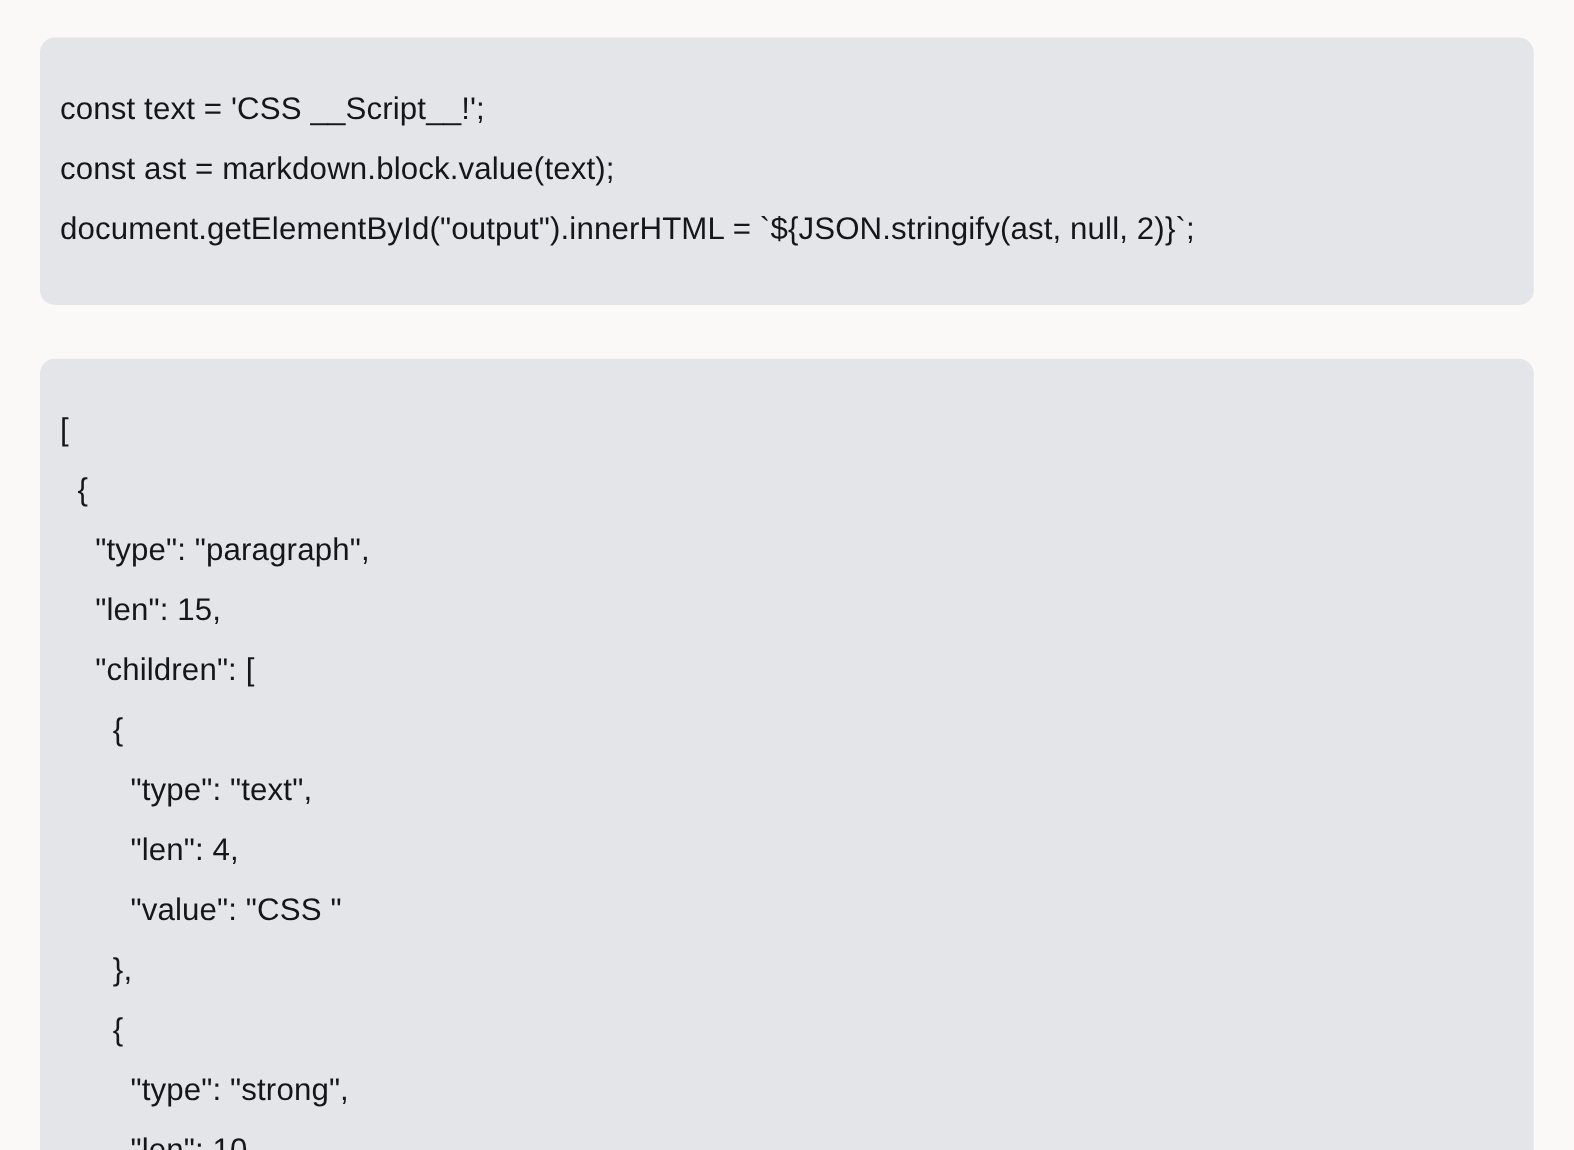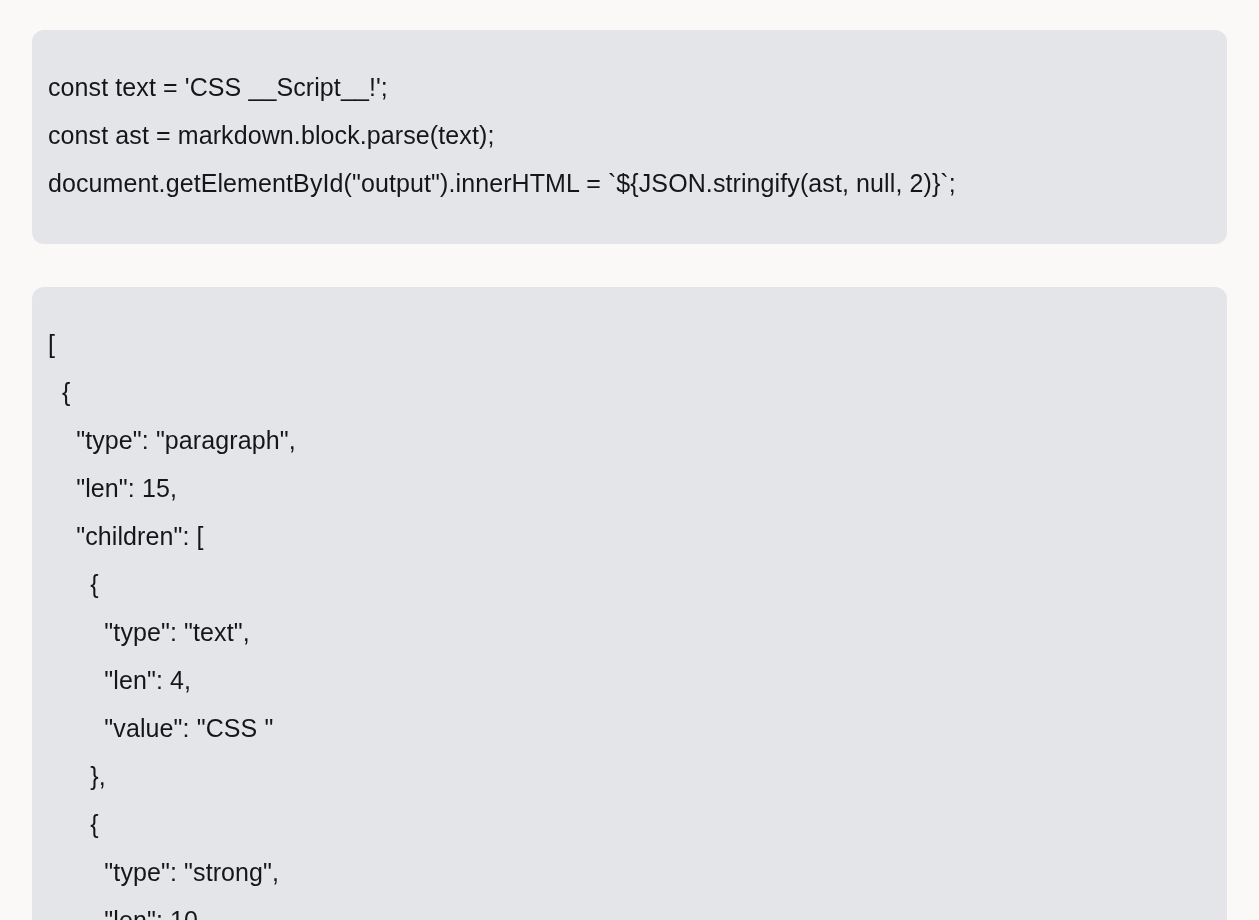--- a/index.html
+++ b/index.html
@@ -55,17 +55,17 @@
     display: block;
     white-space: pre;
     height: 48px;
   }
 </style>
 </head>
 <body style="background: rgb(250, 249, 247);">
 
 <div class="page" style="background: rgb(250, 249, 247);">
 
-  <pre class="code-block" id="source-block" style="background: rgb(228, 229, 233); color: rgb(21, 22, 26);"><span class="code-line">const text = 'CSS __Script__!';</span><span class="code-line">const ast = markdown.block.parse(text);</span><span class="code-line">document.getElementById("output").innerHTML = `${JSON.stringify(ast, null, 2)}`;</span></pre>
+  <pre class="code-block" id="source-block" style="background: rgb(228, 229, 233); color: rgb(21, 22, 26);"><span class="code-line">const text = 'CSS __Script__!';</span><span class="code-line">const ast = markdown.block.value(text);</span><span class="code-line">document.getElementById("output").innerHTML = `${JSON.stringify(ast, null, 2)}`;</span></pre>
 
   <pre class="code-block" id="output-block" style="background: rgb(228, 229, 233); color: rgb(21, 22, 26);"><span class="code-line">[</span><span class="code-line">  {</span><span class="code-line">    "type": "paragraph",</span><span class="code-line">    "len": 15,</span><span class="code-line">    "children": [</span><span class="code-line">      {</span><span class="code-line">        "type": "text",</span><span class="code-line">        "len": 4,</span><span class="code-line">        "value": "CSS "</span><span class="code-line">      },</span><span class="code-line">      {</span><span class="code-line">        "type": "strong",</span><span class="code-line">        "len": 10,</span></pre>
 
 </div>
 
 </body></html>

